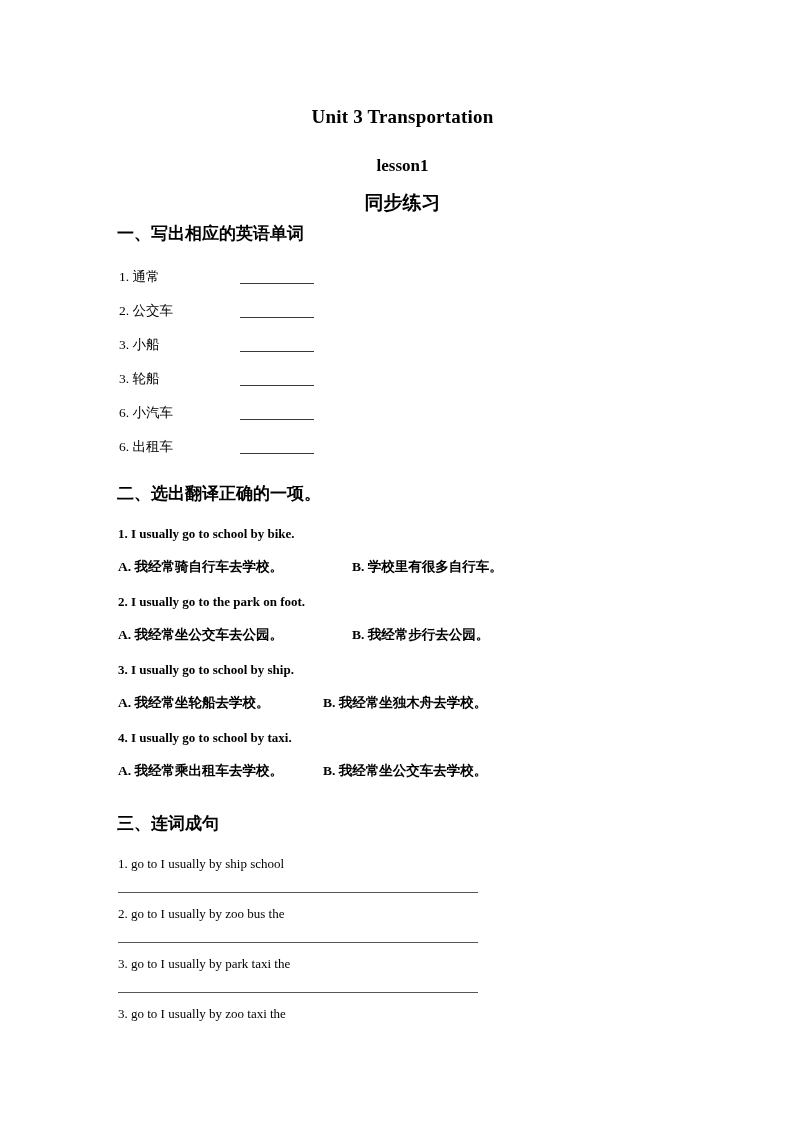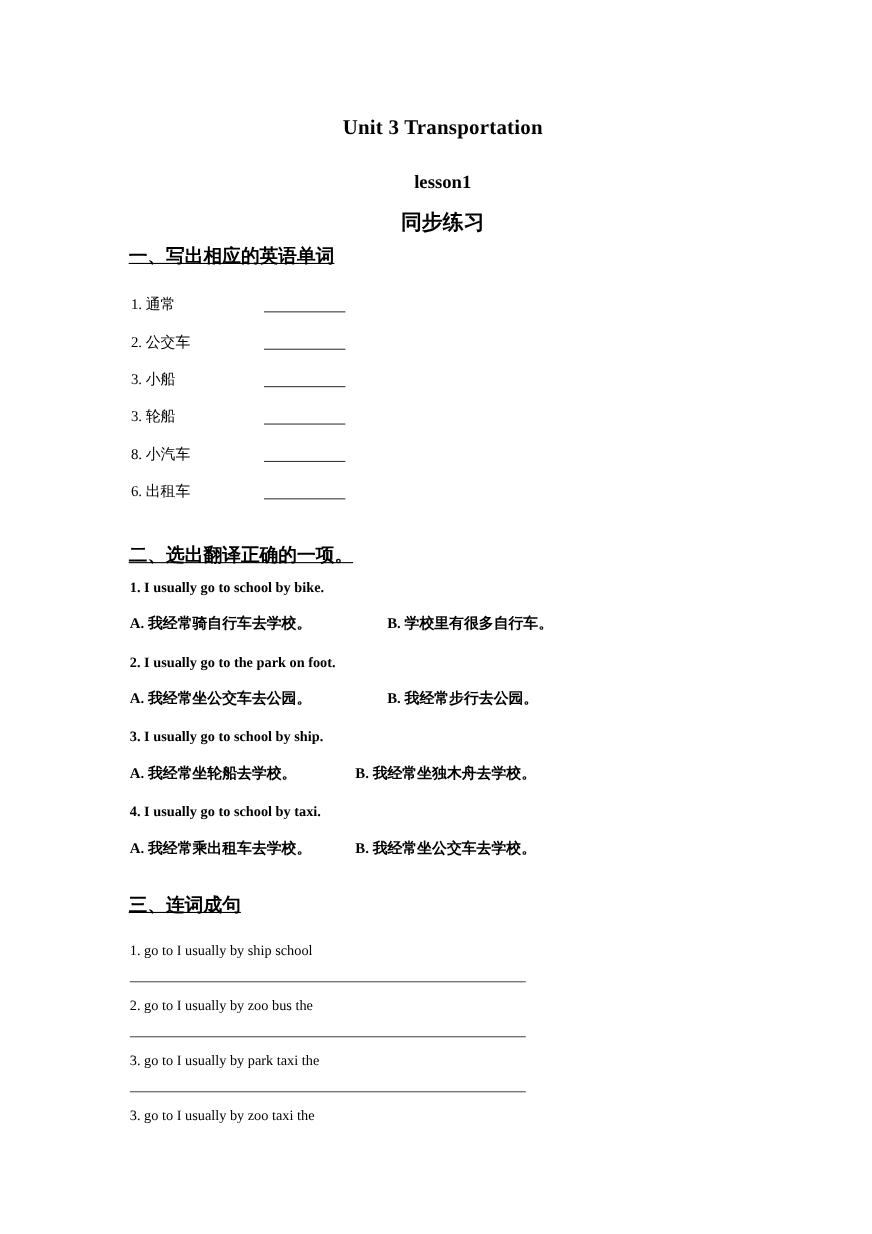--- a/index.html
+++ b/index.html
@@ -60,24 +60,23 @@
 
   
   .section-heading {
     position: absolute;
     left: 117px;
     font-family: "DejaVu Sans", "Liberation Sans", sans-serif;
     font-weight: bold;
     font-size: 17px;
     line-height: 22px;
     white-space: nowrap;
-    text-decoration: underline;
   }
   #sec1-heading { top: 222px; }
-  #sec2-heading { top: 494px; }
+  #sec2-heading { top: 482px; }
   #sec3-heading { top: 812px; }
 
   
   .word-list {
     position: absolute;
     left: 119px;
     top: 268px;
     width: 420px;
   }
   .word-row {
@@ -182,21 +181,21 @@
     </div>
     <div class="word-row">
       <span class="word-label">3. 小船</span>
       <span class="word-blank"></span>
     </div>
     <div class="word-row">
       <span class="word-label">3. 轮船</span>
       <span class="word-blank"></span>
     </div>
     <div class="word-row">
-      <span class="word-label">8. 小汽车</span>
+      <span class="word-label">6. 小汽车</span>
       <span class="word-blank"></span>
     </div>
     <div class="word-row">
       <span class="word-label">6. 出租车</span>
       <span class="word-blank"></span>
     </div>
   </div>
 
   <div class="section-heading" id="sec2-heading">二、选出翻译正确的一项。</div>
 

